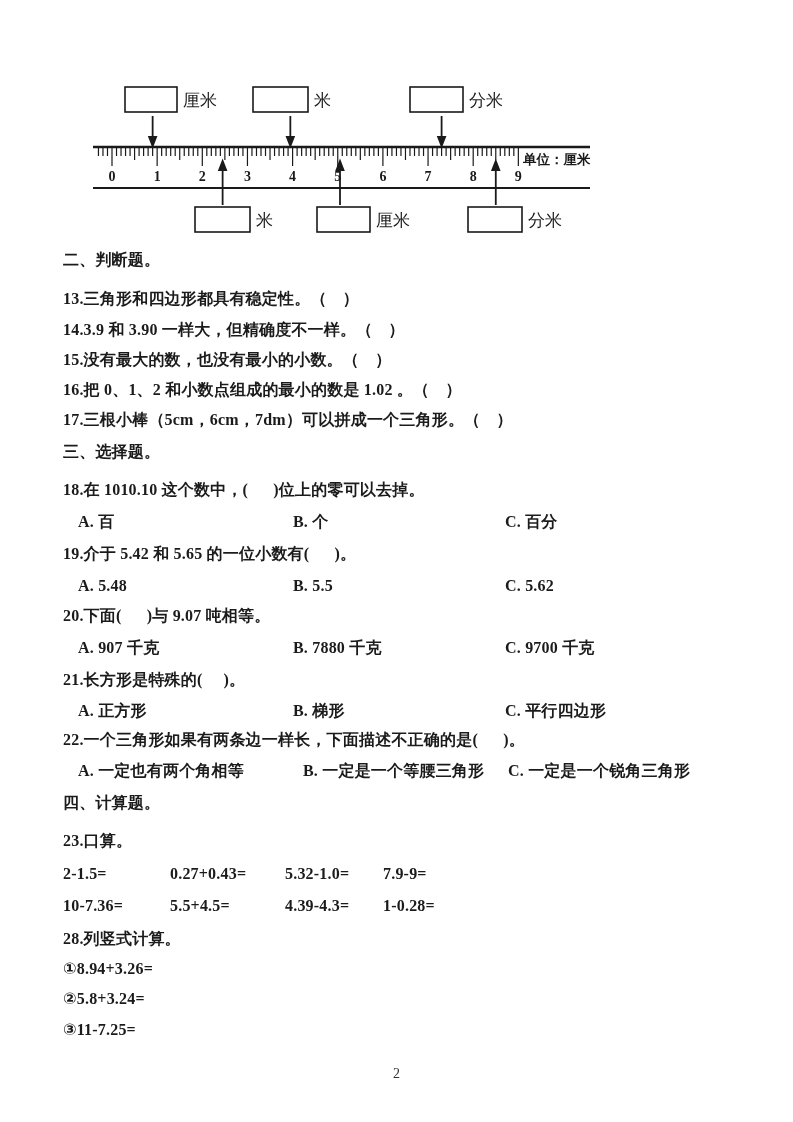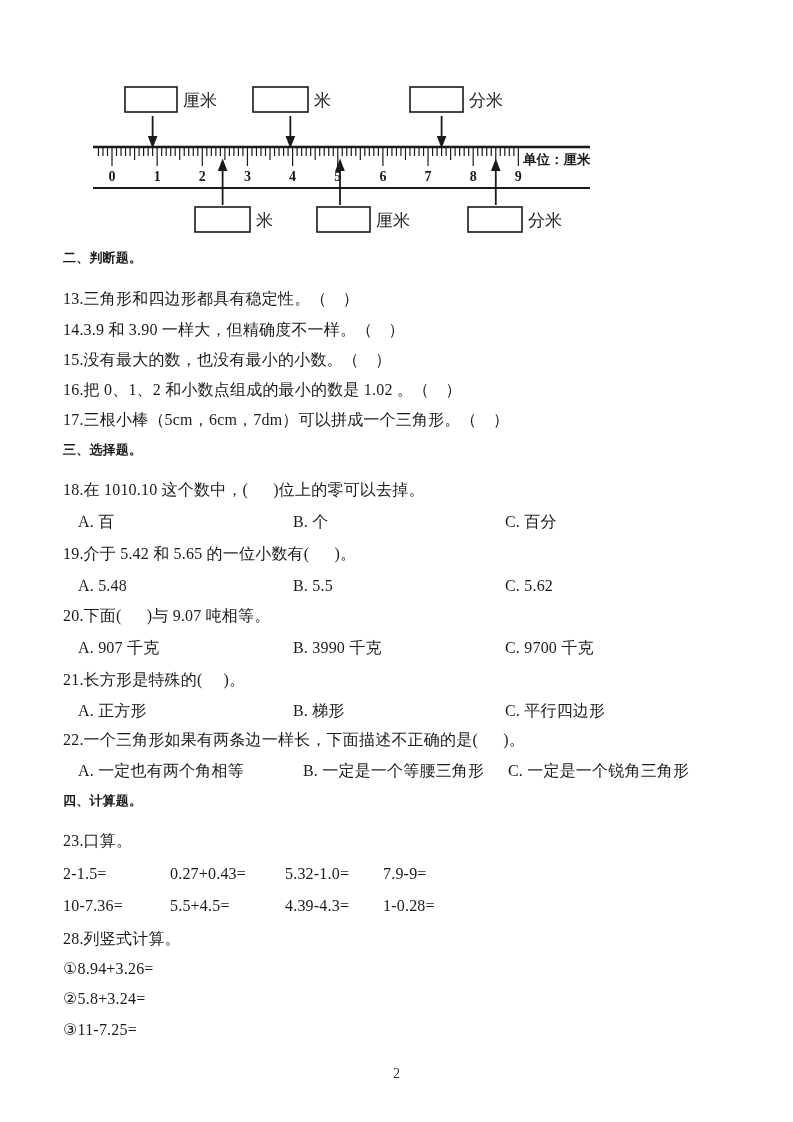--- a/index.html
+++ b/index.html
@@ -12,22 +12,23 @@
     overflow:hidden;
   }
   .page{position:absolute;inset:0;}
   #figure-svg{position:absolute;left:0;top:0;}
   .content{position:absolute;left:63px;top:0;right:20px;}
   .line{
     position:absolute;left:0;
     font-size:16px;line-height:1.25;
     white-space:pre;
     letter-spacing:0.2px;
+    font-weight:bold;
   }
-  .h-line{font-weight:bold;font-size:13px;}
+  .h-line{font-weight:bold;font-size:16px;}
   .opt-row span{position:absolute;top:0;white-space:pre;}
   .opt-a{left:15px;} .opt-b{left:230px;} .opt-c{left:442px;}
   .tight .opt-b{left:240px;} .tight .opt-c{left:445px;}
   .calc-row span{position:absolute;top:0;white-space:pre;}
   .cc1{left:0;} .cc2{left:107px;} .cc3{left:222px;} .cc4{left:320px;}
   .page-number{
     position:absolute;left:0;right:0;top:1066px;
     text-align:center;font-size:14px;color:#333;
   }
   svg line, svg rect, svg polygon{stroke:#1a1a1a;}
@@ -212,21 +213,21 @@
     <div class="line" style="top:544px">19.介于 5.42 和 5.65 的一位小数有(      )。</div>
     <div class="line opt-row" style="top:576px">
       <span class="opt-a">A. 5.48</span>
       <span class="opt-b">B. 5.5</span>
       <span class="opt-c">C. 5.62</span>
     </div>
 
     <div class="line" style="top:606px">20.下面(      )与 9.07 吨相等。</div>
     <div class="line opt-row" style="top:638px">
       <span class="opt-a">A. 907 千克</span>
-      <span class="opt-b">B. 3990 千克</span>
+      <span class="opt-b">B. 7880 千克</span>
       <span class="opt-c">C. 9700 千克</span>
     </div>
 
     <div class="line" style="top:670px">21.长方形是特殊的(     )。</div>
     <div class="line opt-row" style="top:701px">
       <span class="opt-a">A. 正方形</span>
       <span class="opt-b">B. 梯形</span>
       <span class="opt-c">C. 平行四边形</span>
     </div>
 

